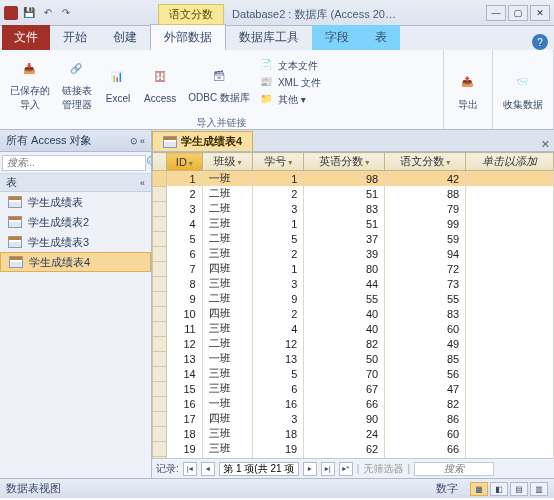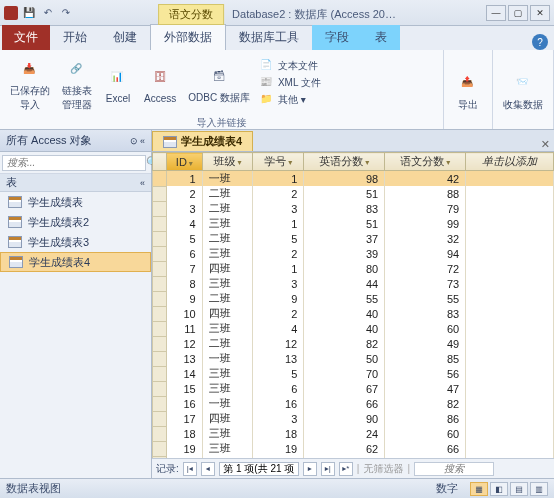--- a/index.html
+++ b/index.html
@@ -249,21 +249,21 @@
               <td>51</td>
               <td>99</td>
               <td></td>
             </tr>
             <tr>
               <td class="rowsel"></td>
               <td>5</td>
               <td class="txt">二班</td>
               <td>5</td>
               <td>37</td>
-              <td>32</td>
+              <td>59</td>
               <td></td>
             </tr>
             <tr>
               <td class="rowsel"></td>
               <td>6</td>
               <td class="txt">三班</td>
               <td>2</td>
               <td>39</td>
               <td>94</td>
               <td></td>

